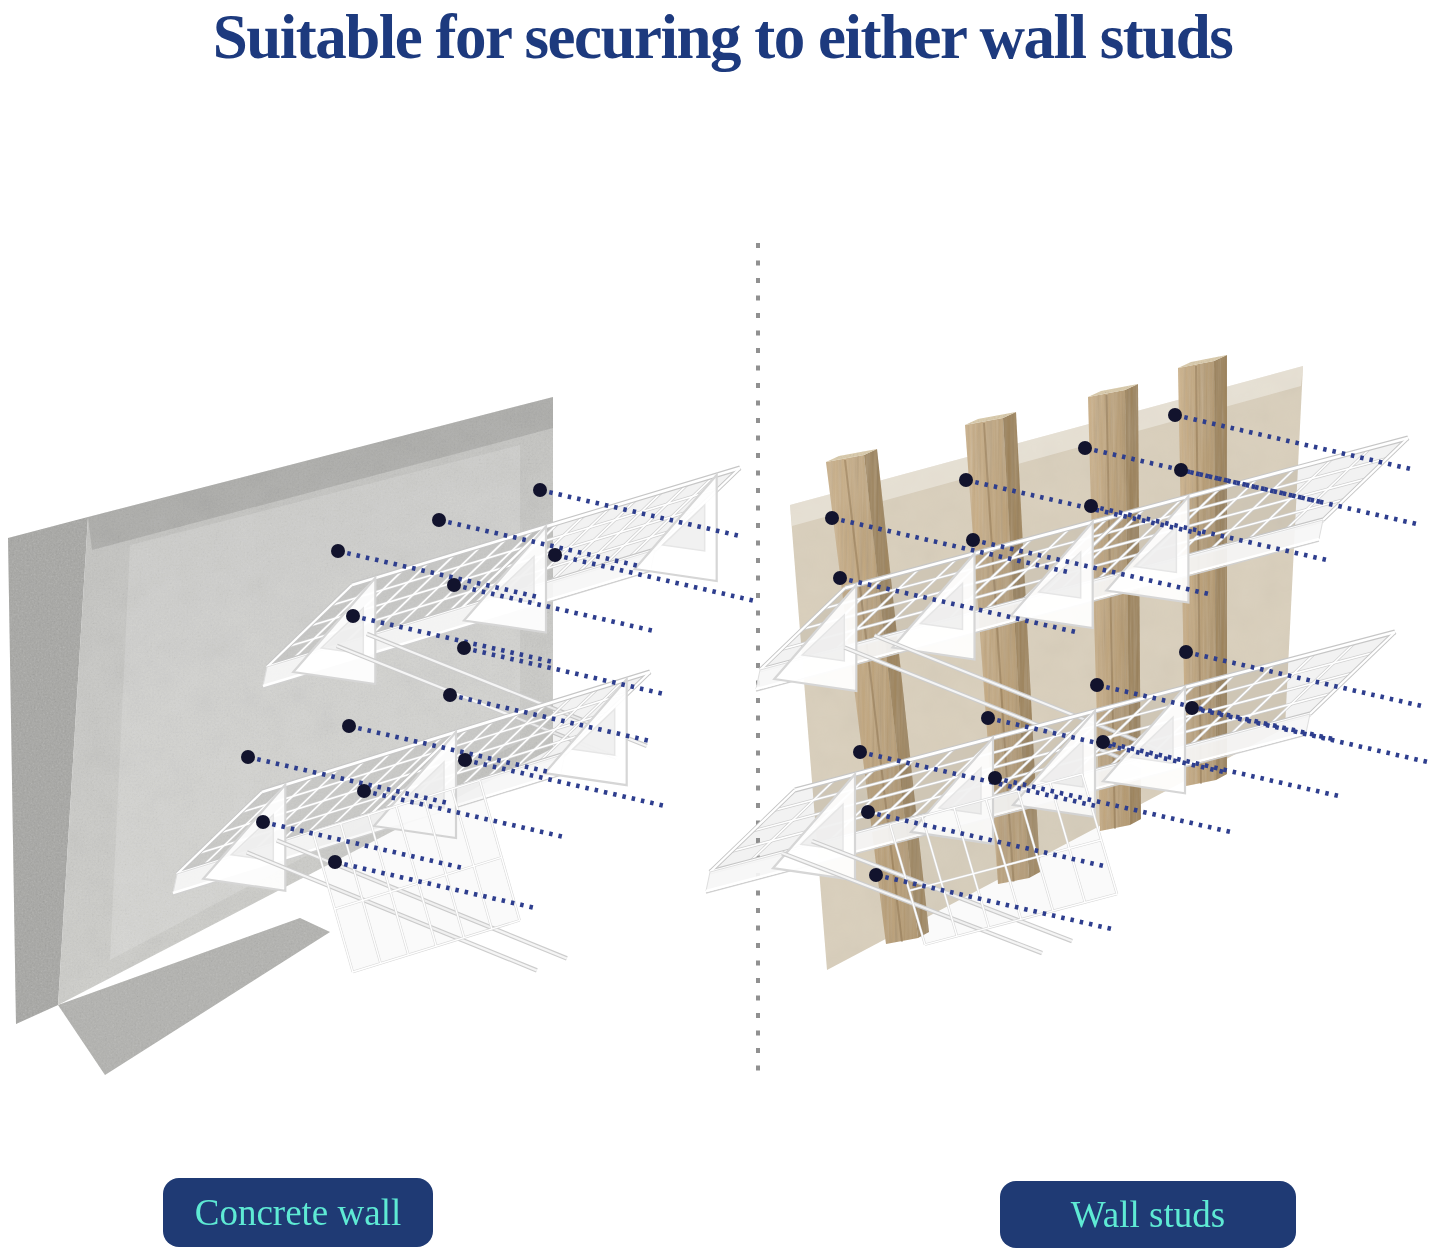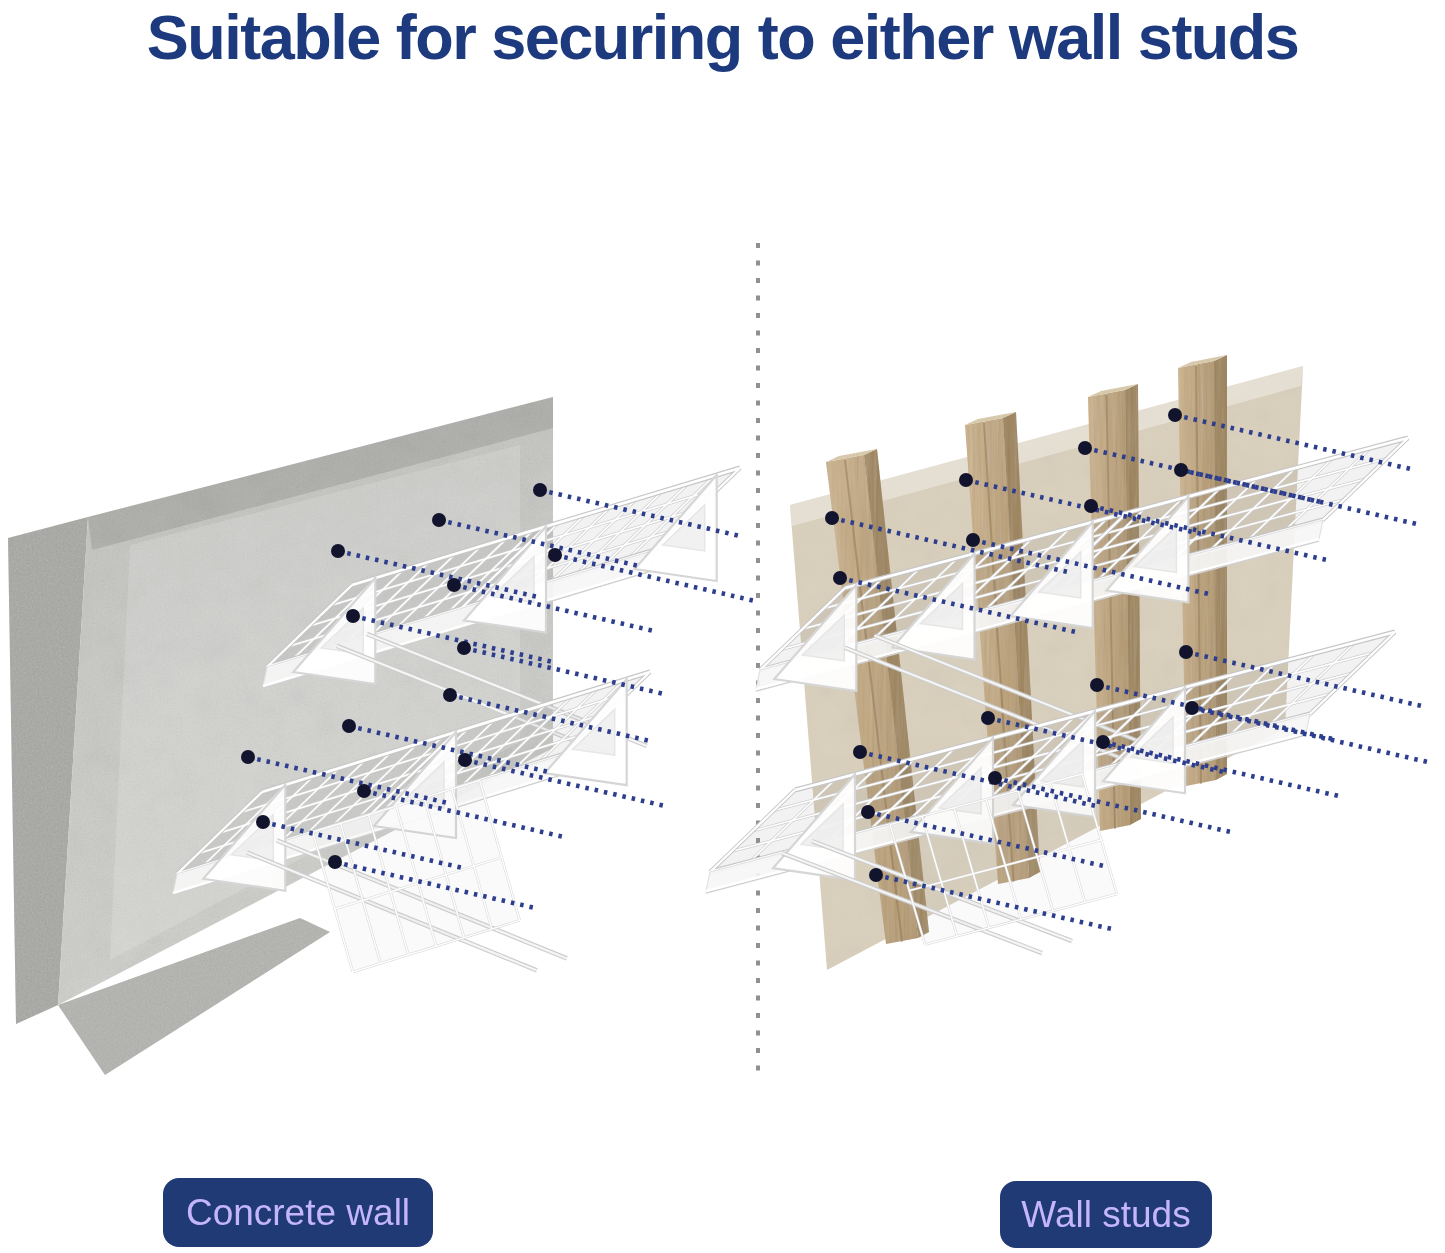--- a/index.html
+++ b/index.html
@@ -1,33 +1,33 @@
 <!DOCTYPE html>
 <html><head>
 <meta charset="utf-8">
 <style>
   html,body{margin:0;padding:0;background:#ffffff;}
   .stage{
     position:relative;width:1445px;height:1253px;background:#ffffff;overflow:hidden;
-    font-family:Liberation Sans, sans-serif;
+    font-family:Liberation Serif, serif;
   }
   .title{
     position:absolute;top:-6px;left:0;width:100%;margin:0;
     text-align:center;color:#1d3a7e;font-weight:700;
     font-size:63px;line-height:87px;letter-spacing:-1.5px;
   }
   .title span{display:block;}
   .illustration-svg{position:absolute;left:0;top:0;}
   .badge{
     position:absolute;display:flex;align-items:center;justify-content:center;
-    background:#1f3a74;color:#c4b5fd;border-radius:16px;
+    background:#1f3a74;color:#5eead4;border-radius:16px;
     font-size:37px;font-weight:400;letter-spacing:0;
   }
   .badge-left{left:163px;top:1178px;width:270px;height:69px;}
-  .badge-right{left:1000px;top:1181px;width:212px;height:67px;}
+  .badge-right{left:1000px;top:1181px;width:296px;height:67px;}
 </style>
 </head>
 <body>
 
 <div class="stage">
 
   <h1 class="title">
       <span>Suitable for securing to either wall studs</span>
     </h1>
 

